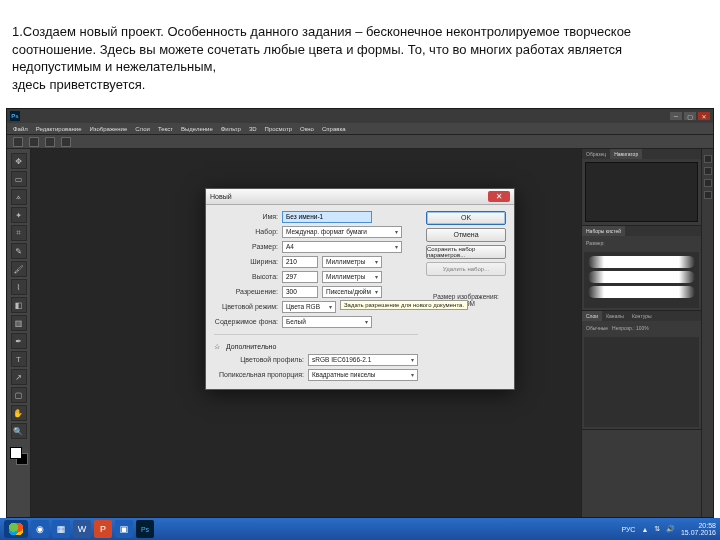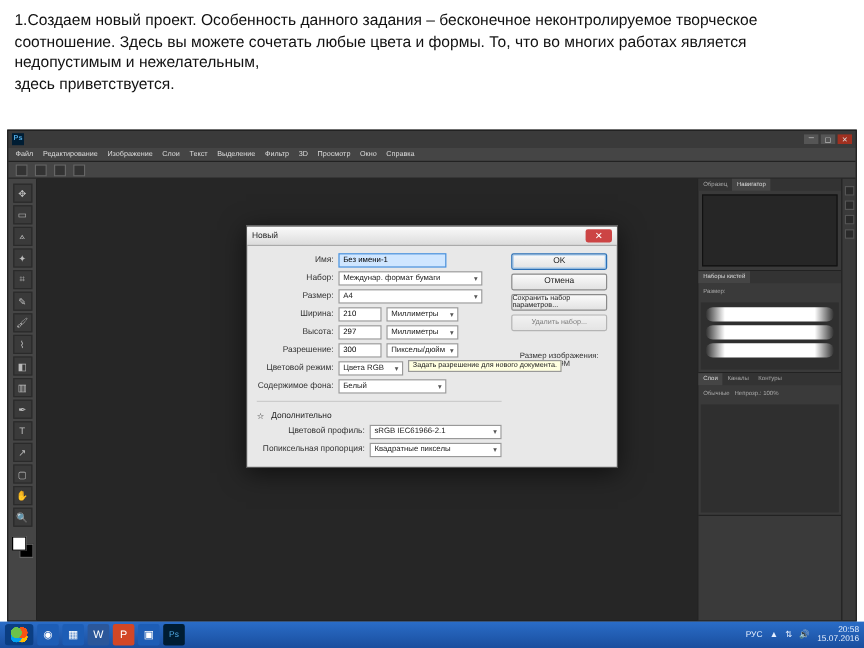--- a/index.html
+++ b/index.html
@@ -1,17 +1,17 @@
 <!DOCTYPE html>
 <html><head>
 <meta charset="utf-8">
 <style>
   * { box-sizing: border-box; margin:0; padding:0; font-family: Arial, sans-serif; }
   body { width:720px; height:540px; background:#fff; overflow:hidden; position:relative; }
-  .caption { padding:8px 12px 4px 12px; font-size:13px; color:#111; line-height:1.35; }
+  .caption { padding:23px 12px 4px 12px; font-size:13px; color:#111; line-height:1.35; }
   .ps { position:absolute; left:6px; right:6px; top:108px; bottom:22px; background:#2c2c2c; border:1px solid #1a1a1a; }
   
   .ps-titlebar { height:14px; background:#3a3a3a; display:flex; align-items:center; padding:0 3px; font-size:6px; color:#ccc;}
   .ps-titlebar .logo { width:10px; height:10px; background:#001d33; color:#4fa8e0; font-weight:bold; font-size:6px; display:flex; align-items:center; justify-content:center; margin-right:3px;}
   .ps-titlebar .win-btns { margin-left:auto; display:flex; gap:2px;}
   .ps-titlebar .win-btns span { width:12px; height:8px; background:#555; display:flex; align-items:center; justify-content:center; font-size:6px; color:#ddd;}
   .ps-titlebar .win-btns .close { background:#a03020;}
   .ps-menu { height:12px; background:#454545; display:flex; align-items:center; gap:8px; padding:0 6px; font-size:6px; color:#ddd; border-bottom:1px solid #222;}
   .ps-opts { height:14px; background:#454545; display:flex; align-items:center; gap:6px; padding:0 6px; font-size:5px; color:#bbb; border-bottom:1px solid #222;}
   .ps-opts .sw { width:10px; height:10px; background:#333; border:1px solid #666;}

